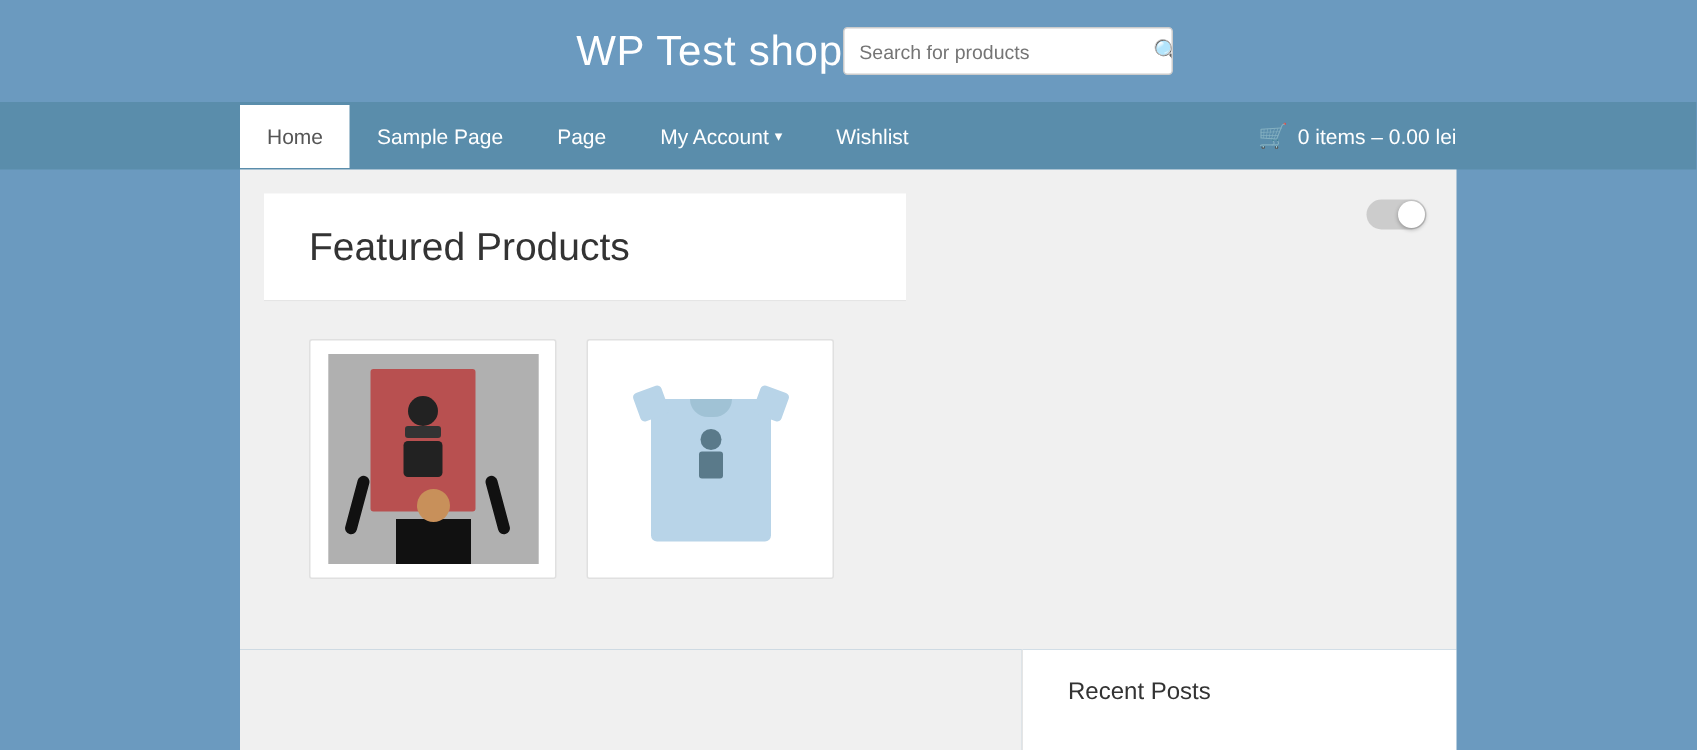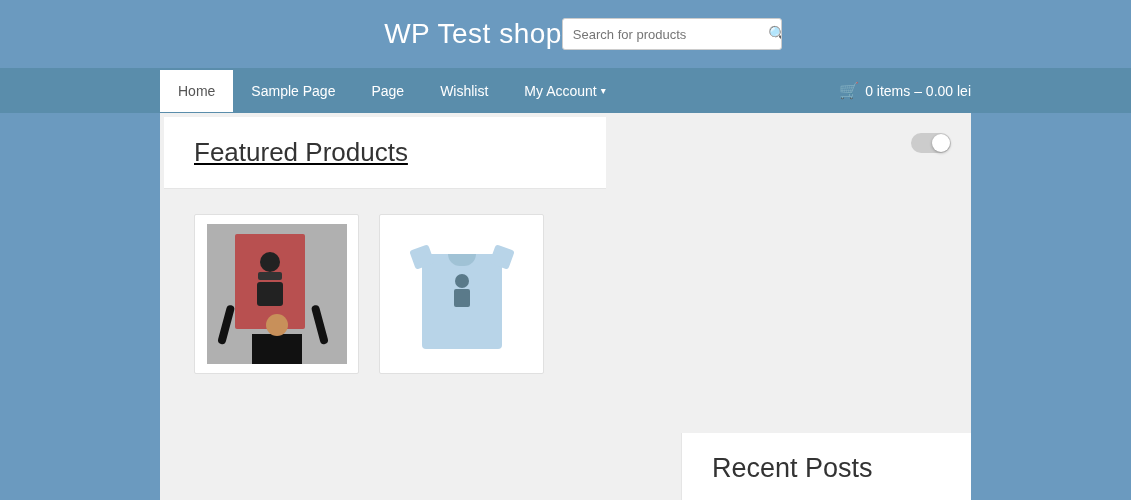--- a/index.html
+++ b/index.html
@@ -88,24 +88,23 @@
       font-size: 16px;
     }
     .chevron-down {
       font-size: 10px;
     }
 
     
     .main-content {
       background-color: #f0f0f0;
       margin: 0 160px;
-      padding: 4px;
+      padding: 16px;
       min-height: 320px;
       position: relative;
-      text-decoration: underline;
     }
     .featured-header {
       background-color: #fff;
       padding: 20px 30px;
       border-bottom: 1px solid #e5e5e5;
       display: flex;
       align-items: center;
       justify-content: space-between;
       width: 55%;
     }
@@ -186,45 +185,45 @@
       padding: 20px 30px;
       min-height: 80px;
     }
     .bottom-right {
       width: 290px;
       background: #fff;
       padding: 20px 30px;
       border-left: 1px solid #e5e5e5;
     }
     .recent-posts-title {
-      font-size: 27px;
+      font-size: 16px;
       font-weight: 400;
       color: #333;
     }
   </style>
 </head>
 <body>
 
 <div class="header">
   <h1 class="site-title">WP Test shop</h1>
   <div class="search-bar">
     <input class="search-input" type="text" placeholder="Search for products" style="">
     <button class="search-button">🔍</button>
   </div>
 </div>
 
 <nav class="nav">
   <a class="nav-item active">Home</a>
   <a class="nav-item">Sample Page</a>
   <a class="nav-item">Page</a>
-  <a class="nav-item">Wishlist</a>
   <a class="nav-item">
     <span>My Account</span>
     <span class="chevron-down">▾</span>
   </a>
+  <a class="nav-item">Wishlist</a>
   <div class="nav-cart">
     <span class="cart-icon">🛒</span>
     <span>0 items – 0.00 lei</span>
   </div>
 </nav>
 
 <div class="main-content">
   <div class="featured-header">
     <h2 class="featured-title">Featured Products</h2>
   </div>

